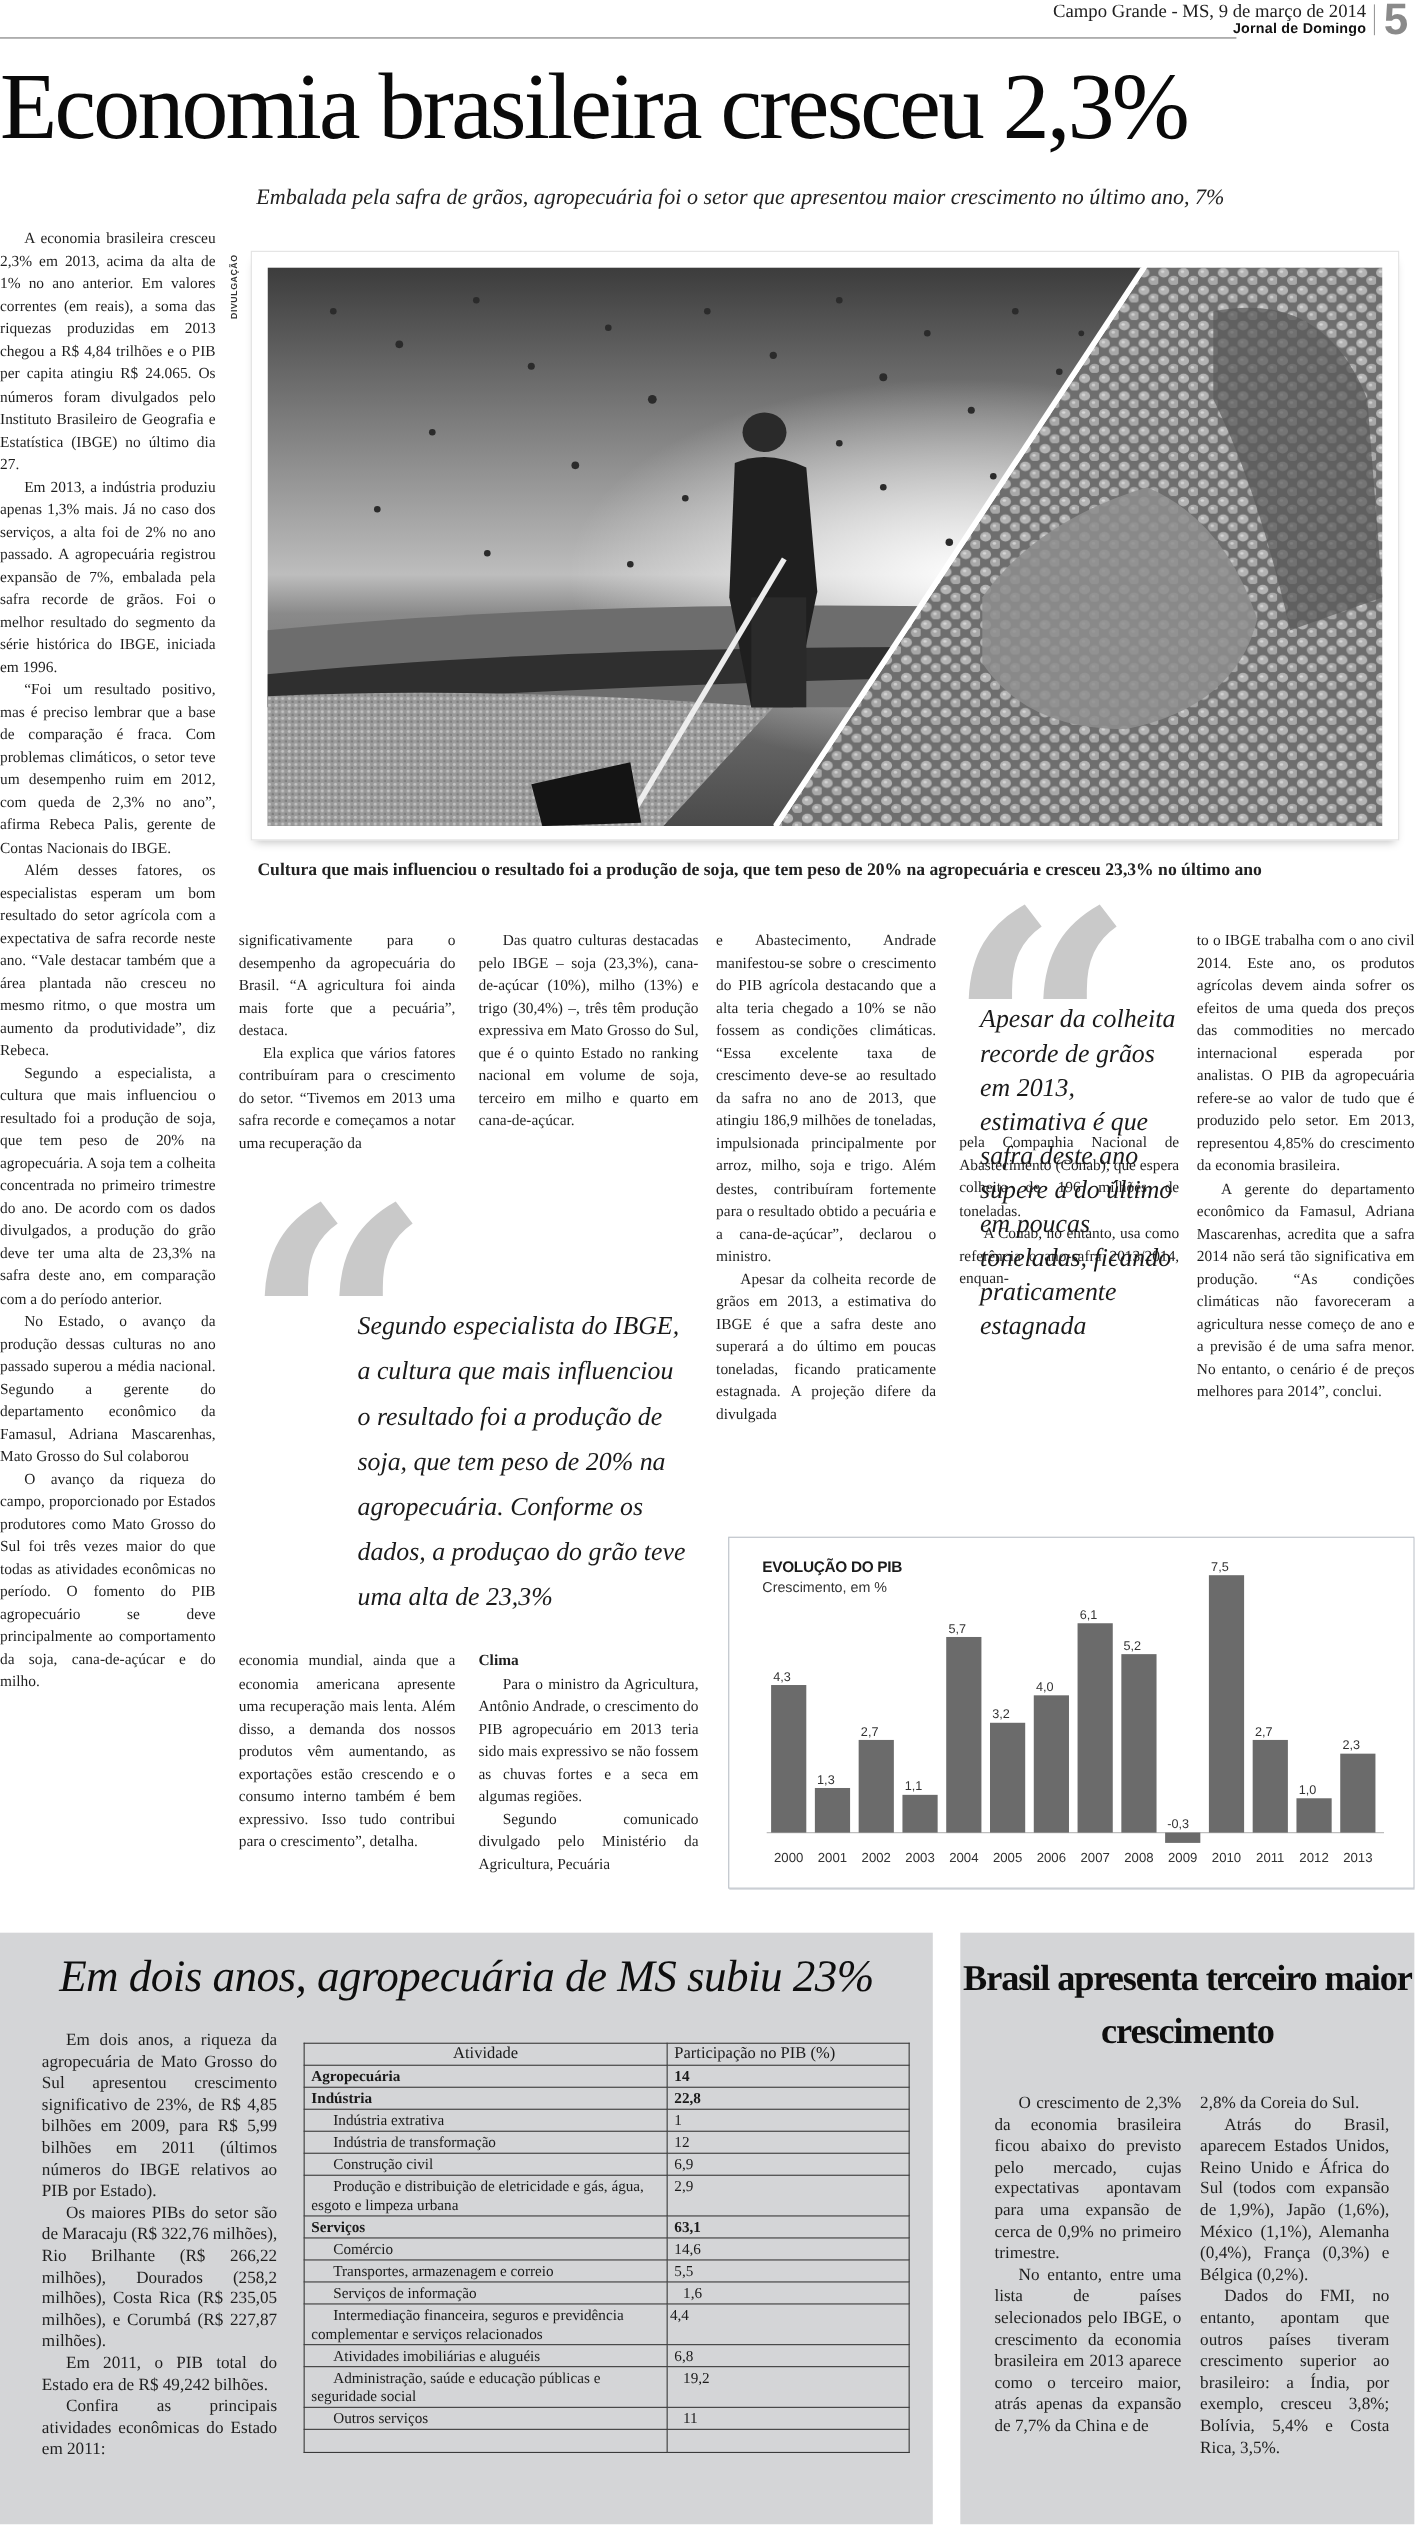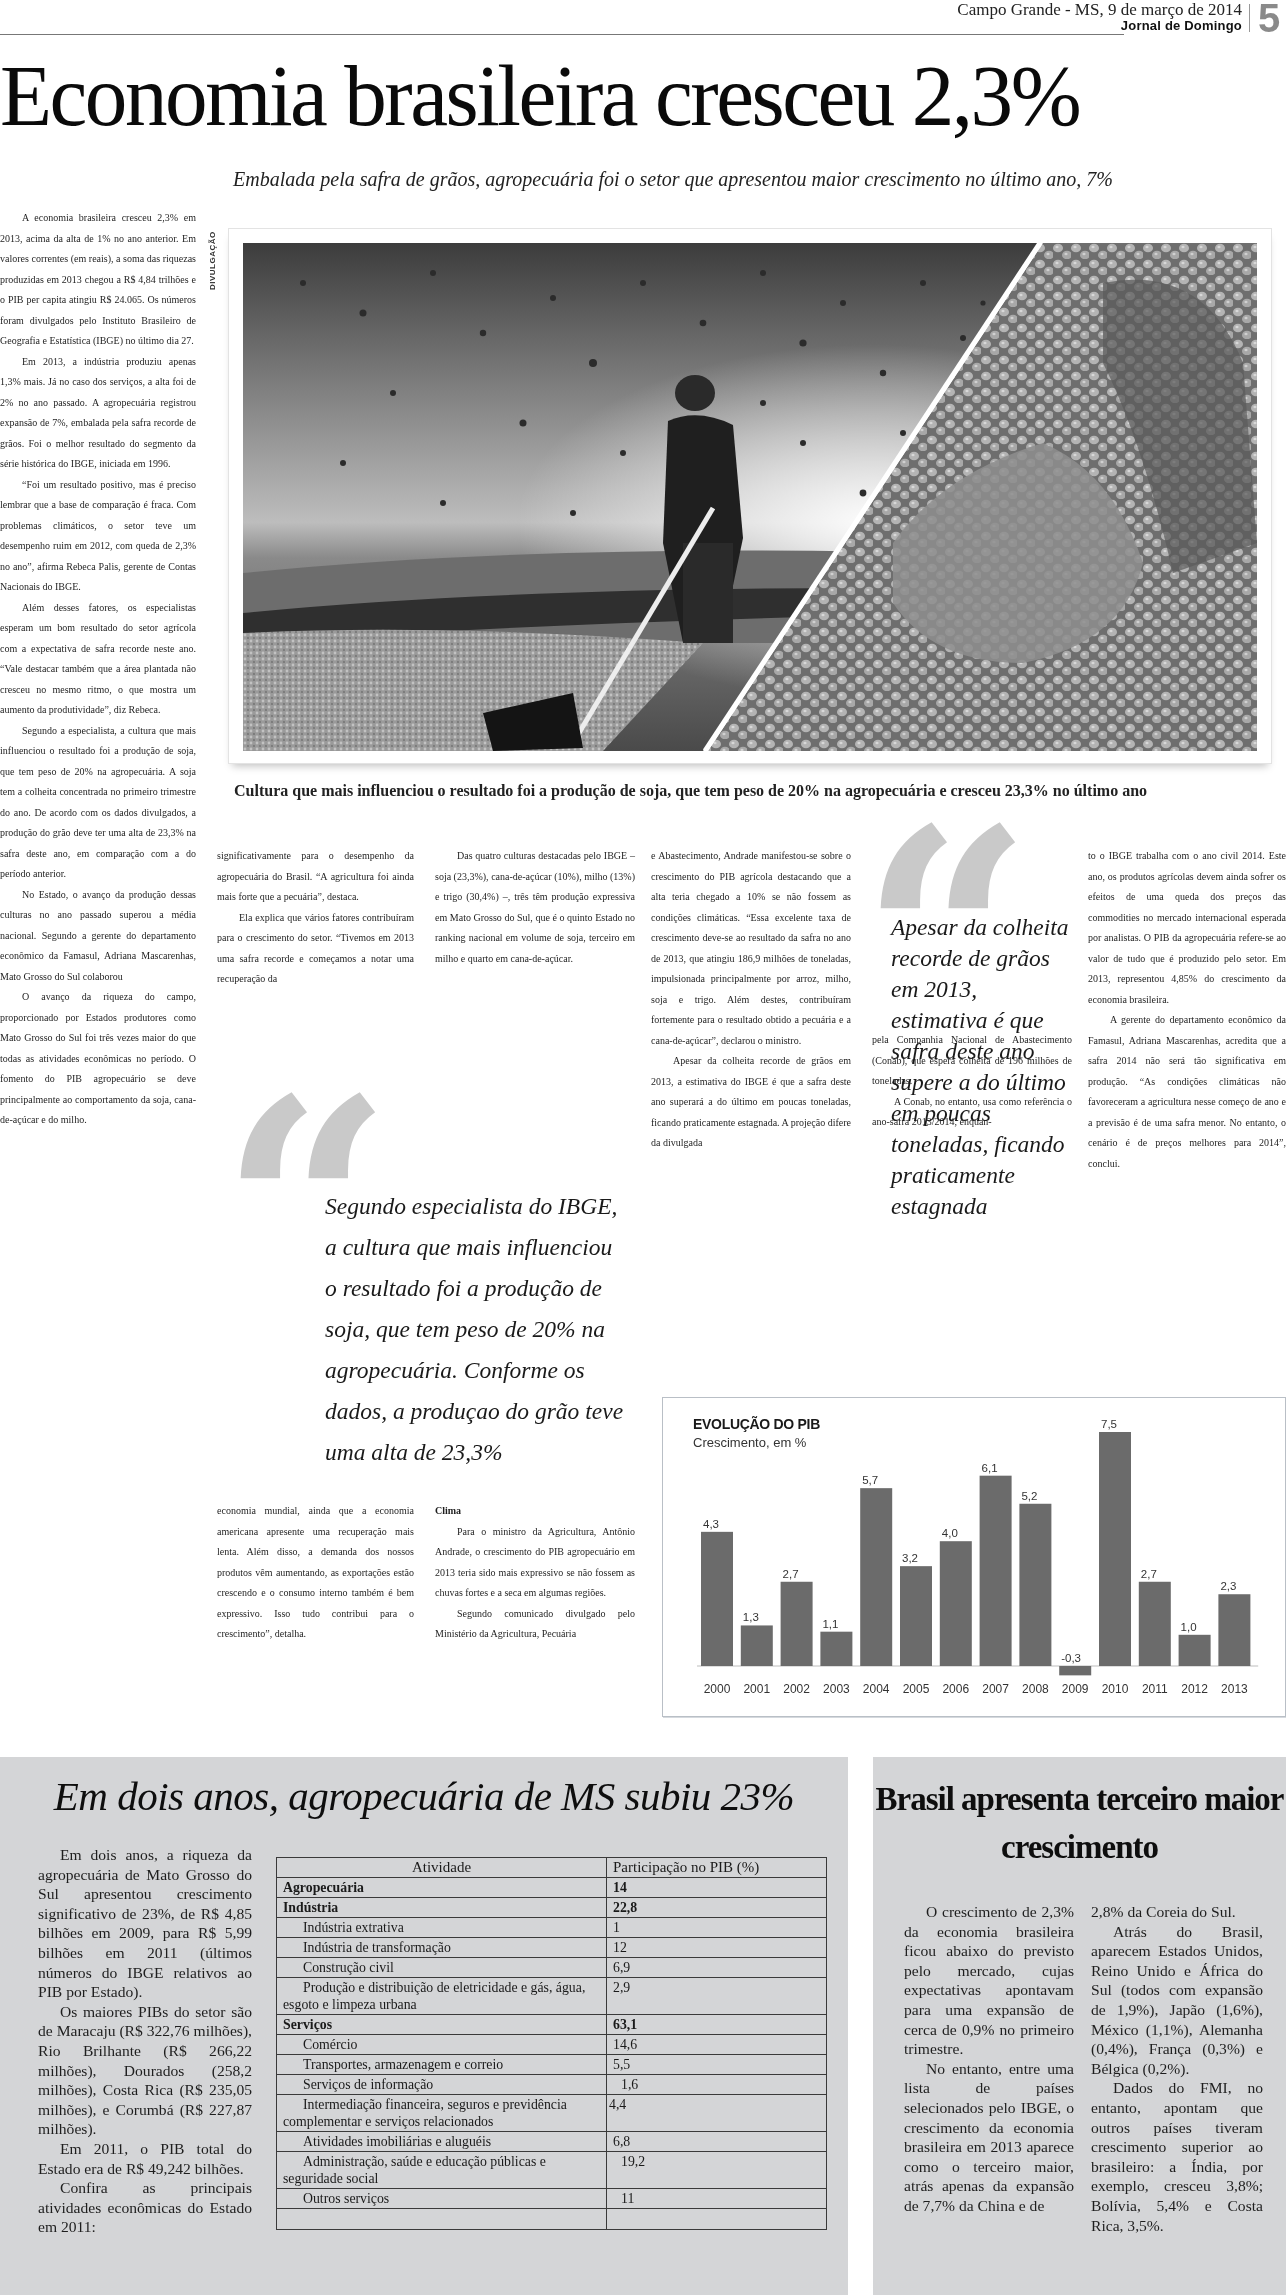--- a/index.html
+++ b/index.html
@@ -1,20 +1,20 @@
 <!DOCTYPE html>
 <html><head>
 <meta charset="utf-8">
 <style>
   * { box-sizing: border-box; margin: 0; padding: 0; }
   html, body { width: 1286px; height: 2295px; background: #fff; overflow: hidden; }
   body { position: relative; font-family: "Liberation Serif", "DejaVu Serif", serif; color: #1a1a1a; }
 
   .abs { position: absolute; }
-  .body-text { font-size: 10px; line-height: 20.5px; text-align: justify; hyphens: manual; color: #1e1e1e; }
+  .body-text { font-size: 14px; line-height: 20.5px; text-align: justify; hyphens: manual; color: #1e1e1e; }
   .body-text p { text-indent: 22px; }
   .body-text p.noindent { text-indent: 0; }
 
   
   #hdr-date { right: 44px; top: 0px; font-size: 17px; color: #222; }
   #hdr-paper { right: 44px; top: 18px; font-family: "Liberation Sans", sans-serif; font-weight: bold; font-size: 13px; color: #111; letter-spacing: 0.2px; }
   #hdr-rule { left: 0; top: 34px; width: 1124px; height: 1px; background: #777; }
   #hdr-sep { left: 1249px; top: 4px; width: 1px; height: 28px; background: #999; }
   #hdr-page { left: 1258px; top: -4px; font-family: "Liberation Sans", sans-serif; font-weight: bold; font-size: 40px; color: #8a8a8a; }
 

